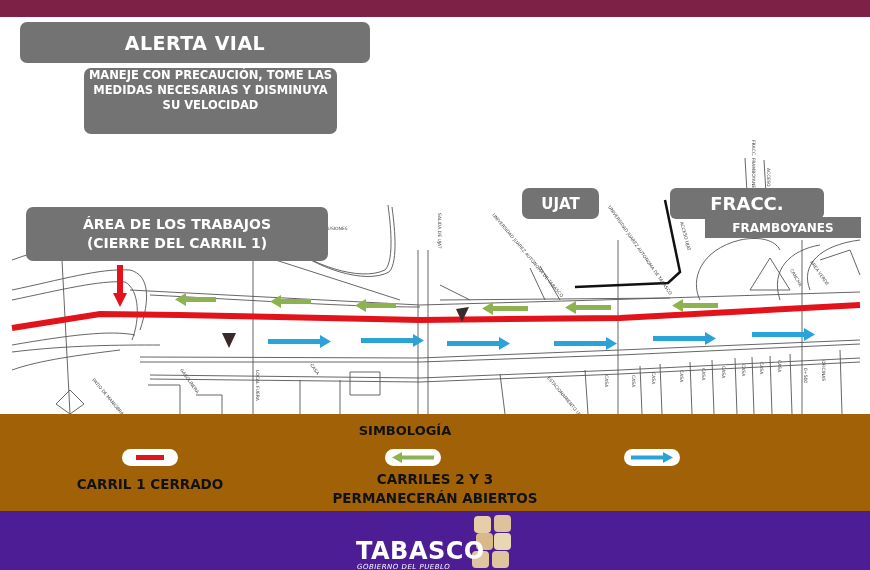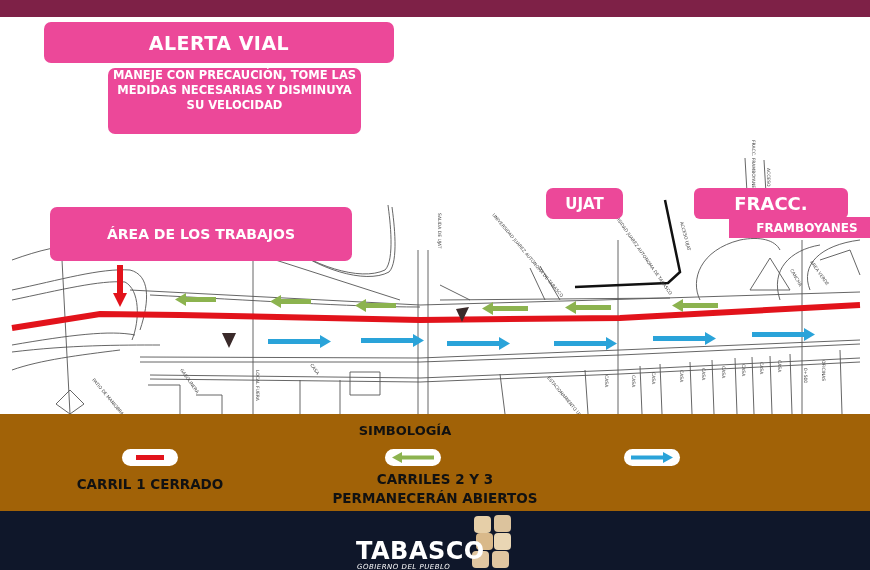--- a/index.html
+++ b/index.html
@@ -1,32 +1,32 @@
 <!DOCTYPE html>
 <html><head>
 <meta charset="utf-8">
 <style>
   html,body{margin:0;padding:0;}
   body{width:870px;height:570px;position:relative;overflow:hidden;background:#ffffff;font-family:"DejaVu Sans",sans-serif;}
   .topbar{position:absolute;left:0;top:0;width:870px;height:17px;background:#7e2147;}
   .map{position:absolute;left:0;top:17px;width:870px;height:397px;background:#ffffff;overflow:hidden;}
   .map svg{position:absolute;left:0;top:0;}
-  .box{position:absolute;background:#ec4899;border-radius:7px;color:#fff;font-weight:bold;text-align:center;font-family:"DejaVu Sans",sans-serif;display:flex;flex-direction:column;align-items:center;justify-content:center;margin-left:24px;}
+  .box{position:absolute;background:#737373;border-radius:7px;color:#fff;font-weight:bold;text-align:center;font-family:"DejaVu Sans",sans-serif;display:flex;flex-direction:column;align-items:center;justify-content:center;}
   .alert-title{left:20px;top:22px;width:350px;height:41px;font-size:19px;letter-spacing:0.5px;}
   .alert-msg{left:84px;top:68px;width:253px;height:66px;font-size:11.5px;line-height:15px;justify-content:flex-start;box-sizing:border-box;overflow:hidden;}
   .work-area{left:26px;top:207px;width:302px;height:54px;font-size:14px;line-height:19px;}
   .ujat{left:522px;top:188px;width:77px;height:31px;font-size:15px;}
   .fracc{left:670px;top:188px;width:154px;height:31px;font-size:18px;}
   .fracc2{left:705px;top:217px;width:156px;height:21px;font-size:12px;border-radius:0;}
   .legend{position:absolute;left:0;top:414px;width:870px;height:97px;background:#a16207;}
   .legend-title{position:absolute;left:340px;top:9px;width:130px;text-align:center;font-weight:bold;font-size:13px;color:#111;}
   .chip{position:absolute;width:56px;height:17px;border-radius:9px;background:#fff;}
   .chip .sym{position:absolute;}
   .lg-label{position:absolute;font-weight:bold;color:#111;font-size:13.5px;line-height:19px;text-align:center;}
-  .bottombar{position:absolute;left:0;top:511px;width:870px;height:59px;background:#0f172a;}
+  .bottombar{position:absolute;left:0;top:511px;width:870px;height:59px;background:#4c1d95;}
   .logo-text{position:absolute;left:356px;top:26px;font-size:24px;font-weight:bold;color:#fff;letter-spacing:0.5px;font-family:"DejaVu Sans",sans-serif;}
   .logo-sub{position:absolute;left:357px;top:52px;font-size:7px;color:#fff;letter-spacing:0.5px;font-style:italic;}
   .tile{position:absolute;width:17px;height:17px;border-radius:4px;background:#e9d6b4;}
 </style>
 </head>
 <body>
 
 <div class="topbar"></div>
 
 <div class="map">
@@ -162,20 +162,21 @@
   </svg>
 
   <div class="box alert-title" style="top:5px;">
     <span>ALERTA VIAL</span>
   </div>
   <div class="box alert-msg" style="top:51px;">
     <span>MANEJE CON PRECAUCIÓN, TOME LAS MEDIDAS NECESARIAS Y DISMINUYA SU VELOCIDAD</span>
   </div>
   <div class="box work-area" style="top:190px;">
     <span>ÁREA DE LOS TRABAJOS</span>
+    <span>(CIERRE DEL CARRIL 1)</span>
   </div>
   <div class="box ujat" style="top:171px;">
     <span>UJAT</span>
   </div>
   <div class="box fracc" style="top:171px;border-radius:6px;">
     <span>FRACC.</span>
   </div>
   <div class="box fracc2" style="top:200px;">
     <span>FRAMBOYANES</span>
   </div>

